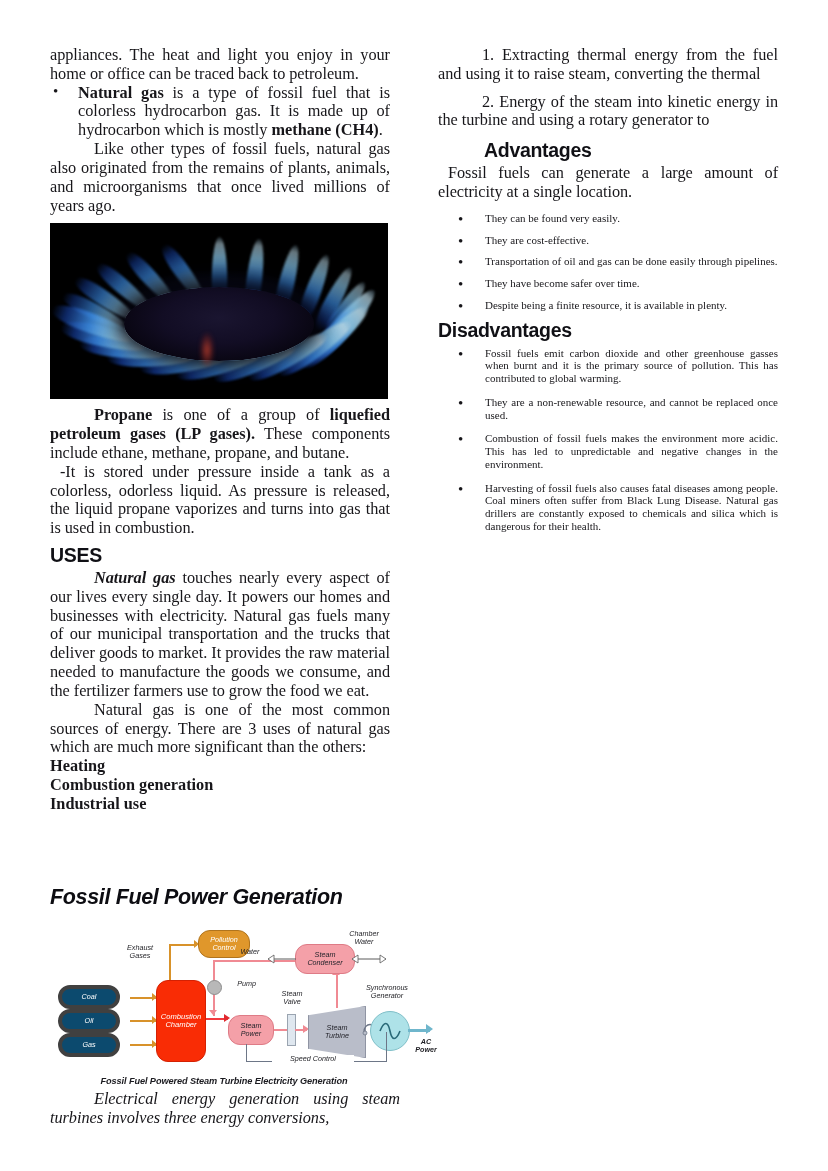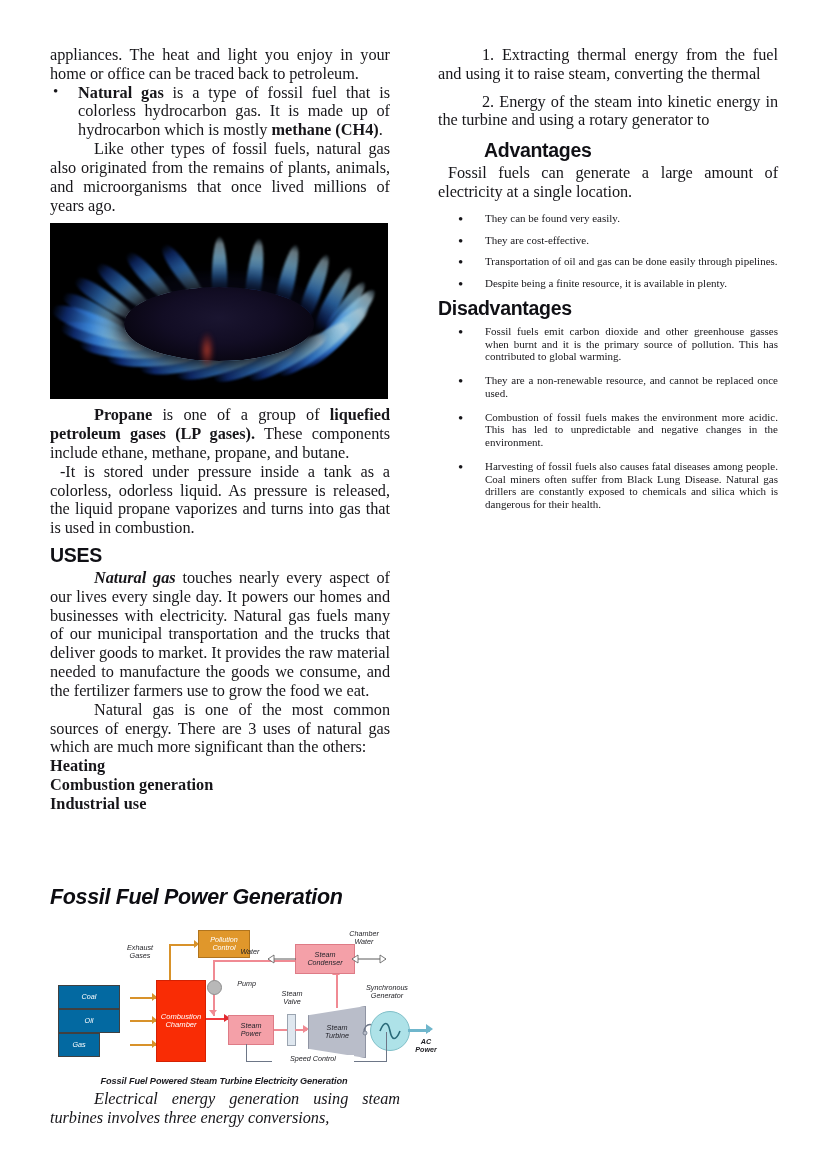--- a/index.html
+++ b/index.html
@@ -208,24 +208,25 @@
   }
   .dg-box {
     position: absolute;
     box-sizing: border-box;
     display: flex;
     align-items: center;
     justify-content: center;
     line-height: 1.08;
     font-size: 7.2px;
     color: #ffffff;
+    border-radius: 12px;
   }
   .dg-fuel {
-    background: #0369a1;
-    border: 1px solid #404040;
+    background: #0c4a6e;
+    border: 4px solid #404040;
   }
   .dg-chamber {
     background: #f92c05;
     border: 1px solid #d42103;
     font-size: 7.6px;
   }
   .dg-pollution {
     background: #e0972b;
     border: 1px solid #b0741d;
   }
@@ -371,20 +372,21 @@
     <p class="body-text indent" style="margin-bottom:9px">2. Energy of the steam into kinetic energy in the turbine and using a rotary generator to</p>
 
     <h2 class="heading heading-indent">Advantages</h2>
 
     <p class="body-text indent-sm" style="margin-bottom:10px">Fossil fuels can generate a large amount of electricity at a single location.</p>
 
     <ul class="bullets tight">
       <li>They can be found very easily.</li>
       <li>They are cost-effective.</li>
       <li>Transportation of oil and gas can be done easily through pipelines.</li>
+      <li>They have become safer over time.</li>
       <li>Despite being a finite resource, it is available in plenty.</li>
     </ul>
 
     <h2 class="heading" style="margin-top:7px;margin-bottom:5px">Disadvantages</h2>
 
     <ul class="bullets">
       <li>Fossil fuels emit carbon dioxide  and other greenhouse gasses when burnt and it is the primary source of pollution. This has contributed to global warming.</li>
       <li>They are a non-renewable resource, and cannot be replaced once used.</li>
       <li>Combustion of fossil fuels makes the environment more acidic. This has led to unpredictable and negative changes in the environment.</li>
       <li>Harvesting of fossil fuels also causes fatal diseases among people.  Coal miners often suffer from Black Lung Disease. Natural gas drillers are constantly exposed to chemicals and silica which is dangerous for their health.</li>
@@ -404,21 +406,21 @@
       <div class="dg-line" style="left:102px;top:71px;width:0;height:0;border-left:5px solid #d8922a;border-top:4px solid transparent;border-bottom:4px solid transparent;"></div>
       <div class="dg-line" style="left:102px;top:94px;width:0;height:0;border-left:5px solid #d8922a;border-top:4px solid transparent;border-bottom:4px solid transparent;"></div>
       <div class="dg-line" style="left:102px;top:118px;width:0;height:0;border-left:5px solid #d8922a;border-top:4px solid transparent;border-bottom:4px solid transparent;"></div>
 
       <div class="dg-line dg-orange" style="left:119px;top:22px;width:1.6px;height:42px;"></div>
       <div class="dg-line dg-orange" style="left:119px;top:22px;width:28px;height:1.6px;"></div>
       <div class="dg-line" style="left:144px;top:18px;width:0;height:0;border-left:5px solid #d8922a;border-top:4px solid transparent;border-bottom:4px solid transparent;"></div>
 
       <div class="dg-box dg-fuel" style="left:8px;top:63px;width:62px;height:24px;">Coal</div>
       <div class="dg-box dg-fuel" style="left:8px;top:87px;width:62px;height:24px;">Oil</div>
-      <div class="dg-box dg-fuel" style="left:8px;top:111px;width:42px;height:24px;">Gas</div>
+      <div class="dg-box dg-fuel" style="left:8px;top:111px;width:62px;height:24px;">Gas</div>
 
       <div class="dg-label" style="left:62px;top:22px;width:56px;">
         <div>Exhaust</div>
         <div>Gases</div>
       </div>
 
       <div class="dg-box dg-pollution" style="left:148px;top:8px;width:52px;height:28px;flex-direction:column;">
         <div>Pollution</div>
         <div>Control</div>
       </div>

